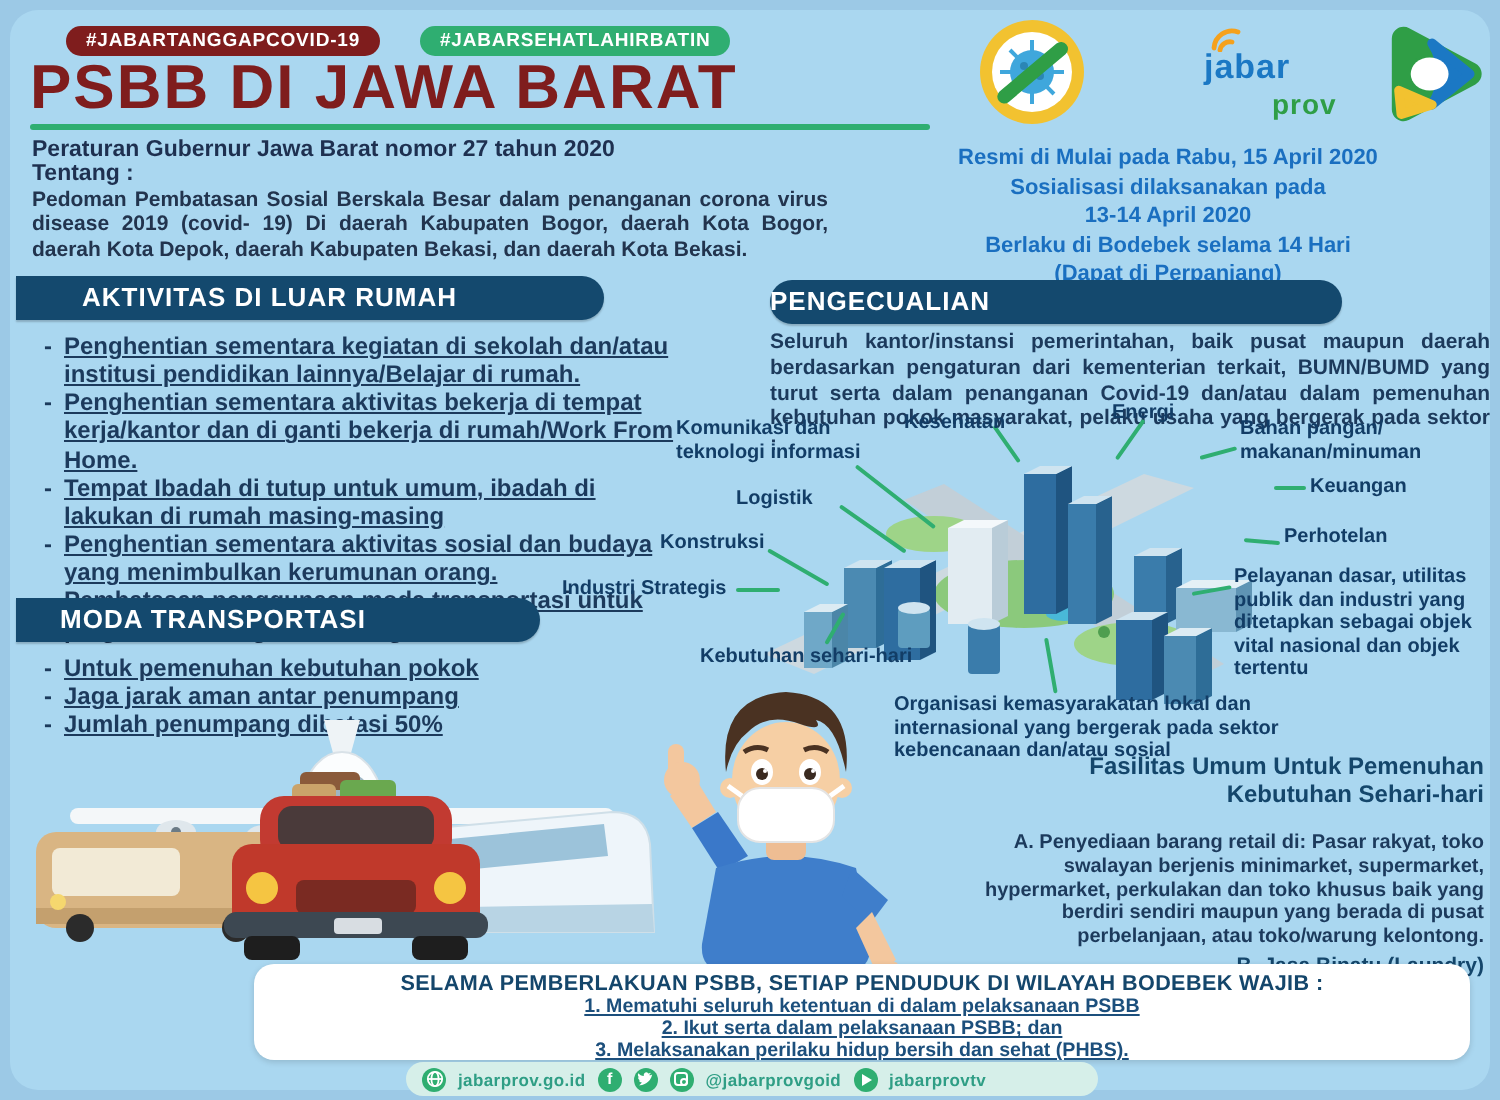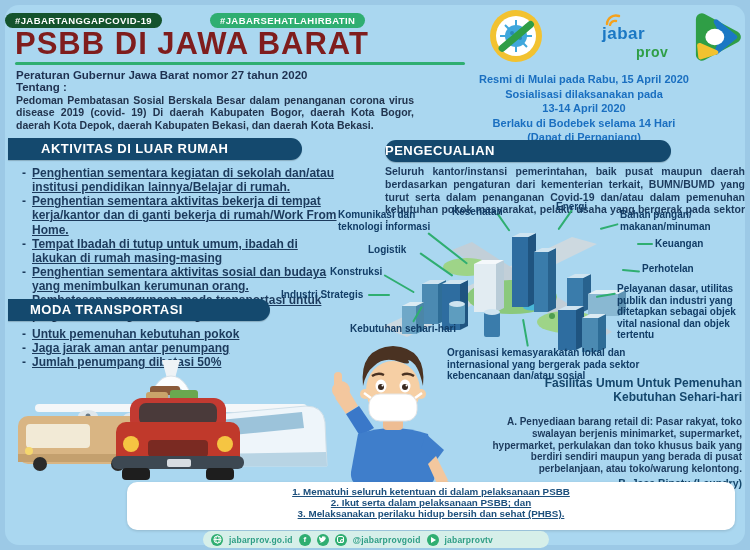--- a/index.html
+++ b/index.html
@@ -3,21 +3,21 @@
 <meta charset="utf-8">
 <style>
   * { margin:0; padding:0; box-sizing:border-box; }
   body { font-family:"Liberation Sans", sans-serif; background:#9cc9e6; }
   .poster { position:relative; width:750px; height:550px; background:#9cc9e6; overflow:hidden; font-weight:bold; }
   .panel { position:absolute; inset:5px; background:#aad7f0; border-radius:14px; }
 
   
   .pill { position:absolute; top:13px; height:15px; border-radius:8px; color:#fff;
           font-size:9.5px; letter-spacing:.4px; line-height:15px; padding:0 10px; }
-  .pill-navy { left:5px; background:#14532d; }
+  .pill-navy { left:33px; background:#7f1d1d; }
   .pill-green { left:210px; background:#2fae71; }
   .title { position:absolute; left:15px; top:26px; width:470px; font-size:31px; letter-spacing:1px;
            color:#7f1d1d; font-weight:bold; }
   .title-underline { position:absolute; left:15px; top:62px; width:450px; height:3px; background:#2fae71; border-radius:2px; }
 
   
   .virus-badge { position:absolute; left:488px; top:8px; }
   
   .jabar-logo { position:absolute; left:578px; top:14px; width:165px; height:48px; }
   .jabar-word { position:absolute; left:24px; top:10px; font-size:17px; color:#1b78c4; letter-spacing:.5px; }
@@ -322,20 +322,21 @@
     </svg>
   </div>
 
   <div class="fasilitas-title">Fasilitas Umum Untuk Pemenuhan Kebutuhan Sehari-hari</div>
   <div class="retail-text">
     <div>A. Penyediaan barang retail di: Pasar rakyat, toko swalayan berjenis minimarket, supermarket, hypermarket, perkulakan dan toko khusus baik yang berdiri sendiri maupun yang berada di pusat perbelanjaan, atau toko/warung kelontong.</div>
     <div class="retail-b">B. Jasa Binatu (Laundry)</div>
   </div>
 
   <div class="oblig-box">
+    <div class="oblig-title">SELAMA PEMBERLAKUAN PSBB, SETIAP PENDUDUK DI WILAYAH BODEBEK WAJIB :</div>
     <div class="oblig-item">1. Mematuhi seluruh ketentuan di dalam pelaksanaan PSBB</div>
     <div class="oblig-item">2. Ikut serta dalam pelaksanaan PSBB; dan</div>
     <div class="oblig-item">3. Melaksanakan perilaku hidup bersih dan sehat (PHBS).</div>
   </div>
 
   <div class="footer-pill">
     <span class="cicon">
       <svg width="9" height="9" viewBox="0 0 10 10">
           <circle cx="5" cy="5" r="4" fill="none" stroke="#fff" stroke-width="1"></circle>
           <ellipse cx="5" cy="5" rx="2" ry="4" fill="none" stroke="#fff" stroke-width="1"></ellipse>

